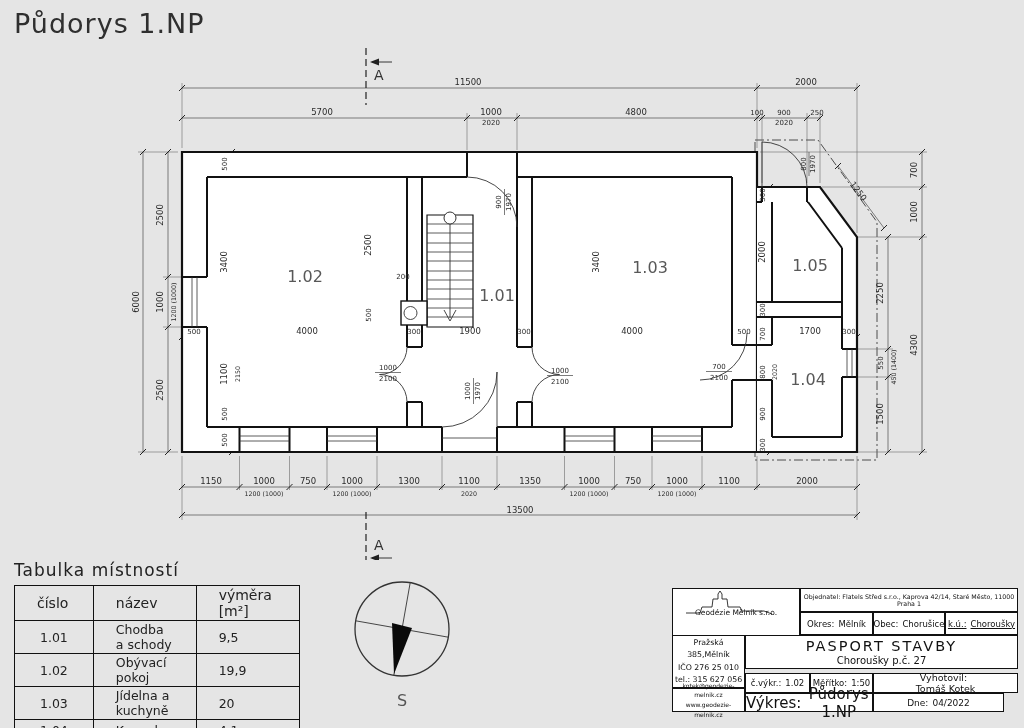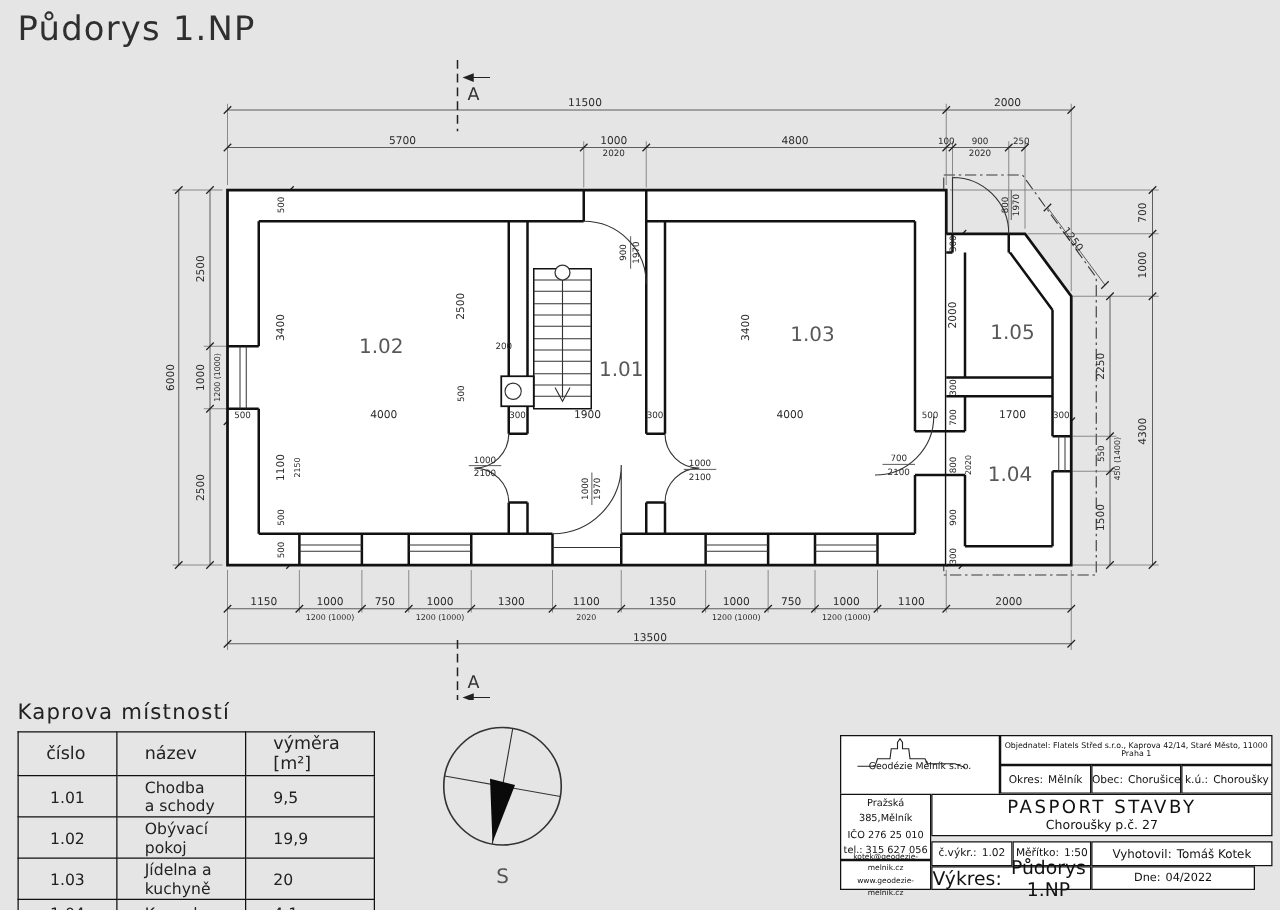--- a/index.html
+++ b/index.html
@@ -25,29 +25,29 @@
   
   .tblock{position:absolute;left:672px;top:588px;width:346px;height:124px;}
   .tb{position:absolute;border:1.1px solid #111;box-sizing:border-box;display:flex;
       align-items:center;justify-content:center;text-align:center;color:#111;background:#fff;}
   .tb .lab{margin-right:4px;}
   .tb-logo{left:0;top:0;width:128px;height:49px;flex-direction:column;justify-content:flex-start;padding-bottom:2px;}
   .tb-logo .co{font-size:7.5px;margin-top:-7px;}
   .tb-client{left:128px;top:0;width:218px;height:24px;font-size:6.3px;padding:0 2px;}
   .tb-okres{left:128px;top:24px;width:73px;height:23px;font-size:8.5px;text-align:right;}
   .tb-obec{left:201px;top:24px;width:72px;height:23px;font-size:8.5px;}
-  .tb-ku{left:273px;top:24px;width:73px;height:23px;font-size:8.5px;}
+  .tb-ku{left:273px;top:24px;width:73px;height:23px;font-size:8.5px;text-decoration:underline;}
   .tb-addr{left:0;top:47px;width:73px;height:53px;font-size:7.8px;line-height:1.55;flex-direction:column;}
   .tb-contact{left:0;top:100px;width:73px;height:24px;font-size:6px;line-height:1.6;flex-direction:column;}
   .tb-title{left:73px;top:47px;width:273px;height:34px;flex-direction:column;}
   .tb-title .proj{font-size:14.5px;letter-spacing:2px;}
   .tb-title .loc{font-size:10px;margin-top:1px;}
   .tb-cvykr{left:73px;top:85px;width:65px;height:20px;font-size:8.5px;}
   .tb-scale{left:138px;top:85px;width:63px;height:20px;font-size:8.5px;}
-  .tb-author{left:201px;top:85px;width:145px;height:20px;font-size:9.5px;}
+  .tb-author{left:201px;top:85px;width:145px;height:20px;font-size:9.5px;flex-direction:column;}
   .tb-drawing{left:73px;top:105px;width:128px;height:19px;font-size:15px;}
   .tb-date{left:201px;top:105px;width:131px;height:19px;font-size:9px;}
 </style>
 </head>
 <body>
 
 <div class="page">
 
   <div class="page-title">Půdorys 1.NP</div>
 
@@ -215,21 +215,21 @@
     <g text-anchor="middle">
       <text class="room-lbl" x="305" y="282">1.02</text>
       <text class="room-lbl" x="497" y="301">1.01</text>
       <text class="room-lbl" x="650" y="273">1.03</text>
       <text class="room-lbl" x="810" y="271">1.05</text>
       <text class="room-lbl" x="808" y="385">1.04</text>
     </g>
   </svg>
 
   <div class="table-wrap">
-    <div class="table-title">Kaprova místností</div>
+    <div class="table-title">Tabulka místností</div>
     <table class="room-table">
       <thead>
         <tr>
           <th>číslo</th>
           <th>název</th>
           <th>výměra [m²]</th>
         </tr>
       </thead>
       <tbody>
         <tr>

